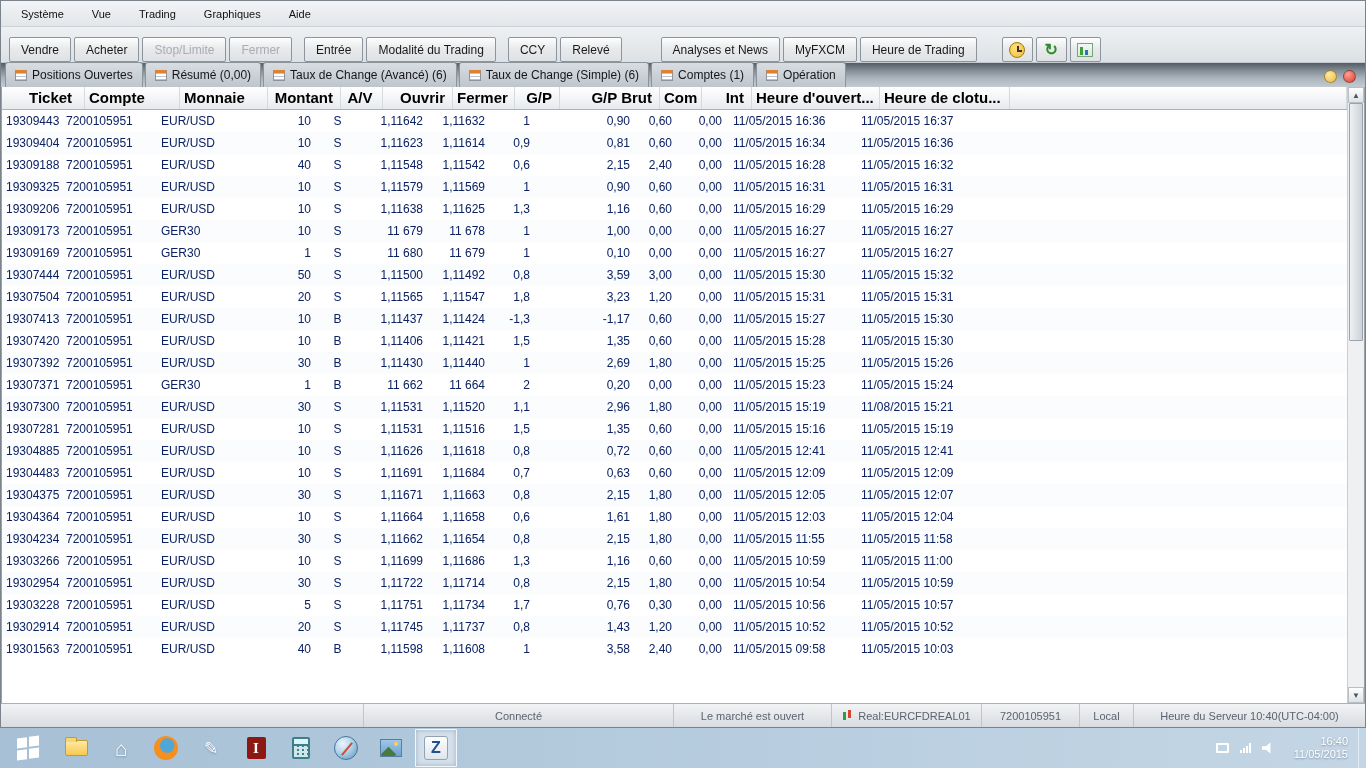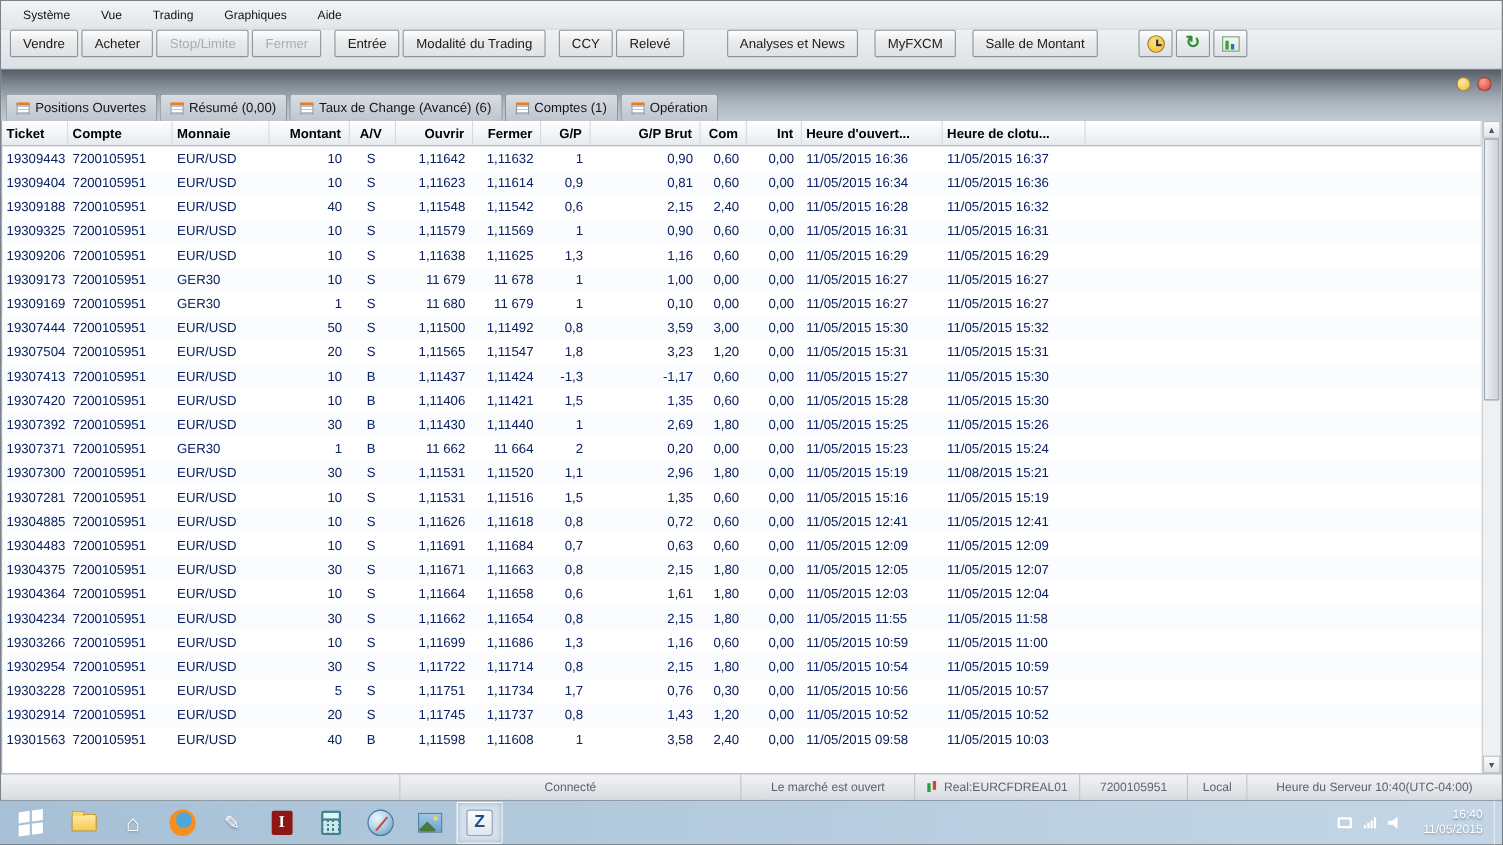--- a/index.html
+++ b/index.html
@@ -17,50 +17,50 @@
   .win-controls { display:flex; gap:6px; }
   .circle { width:13px; height:13px; border-radius:50%; border:1px solid rgba(0,0,0,.35); }
   .circle.green  { background:radial-gradient(circle at 35% 30%, #b8e894, #6db83e); }
   .circle.yellow { background:radial-gradient(circle at 35% 30%, #ffe9a0, #f0b93a); }
   .circle.orange { background:radial-gradient(circle at 35% 30%, #ffd9a0, #eb9a33); }
   .circle.red    { background:radial-gradient(circle at 35% 30%, #ff9f90, #d6402e); }
 
   .menu-bar { height:26px; display:flex; align-items:center; padding:0 6px; background:linear-gradient(180deg,#f2f4f6,#e2e6ea); border-bottom:1px solid #cdd2d7; }
   .menu-item { padding:4px 14px; font-size:11px; color:#101010; cursor:default; }
 
-  .toolbar { height:36px; display:flex; align-items:flex-start; padding:0 8px; background:linear-gradient(180deg,#eef1f3,#dce1e5); border-bottom:1px solid #c3c9cf; }
+  .toolbar { height:36px; display:flex; align-items:flex-end; padding:0 8px; background:linear-gradient(180deg,#eef1f3,#dce1e5); border-bottom:1px solid #c3c9cf; }
   #toolbar-groups { display:flex; align-items:center; }
   .tb-group { display:flex; margin-right:9px; }
   .tb-group .tb-btn { margin-right:3px; }
   .g-services { margin-left:28px; }
-  .g-services .tb-btn { margin-right:16px; margin-left:-1px; }
+  .g-services .tb-btn { margin-right:4px; margin-left:-1px; }
   .g-icons { margin-left:12px; }
   .tb-btn { height:25px; padding:0 11px; font-size:12px; font-family:inherit; color:#1a1a1a; background:linear-gradient(180deg,#fefefe,#e8eaec 45%,#dfe2e5); border:1px solid #8d949c; border-radius:2px; cursor:default; white-space:nowrap; }
   .tb-btn.disabled { color:#a8adb3; }
   .icon-btn { width:31px; padding:0; display:flex; align-items:center; justify-content:center; }
   .ico-clock { width:16px; height:16px; border-radius:50%; background:radial-gradient(circle at 40% 35%,#ffe27a,#f2b93b); border:1px solid #a07b14; position:relative; display:inline-block; }
   .ico-clock::before { content:""; position:absolute; left:7px; top:3px; width:2px; height:5px; background:#333; }
   .ico-clock::after  { content:""; position:absolute; left:7px; top:7px; width:5px; height:2px; background:#333; }
   .ico-sync { color:#2e8b2e; font-size:16px; font-weight:bold; line-height:1; }
   .ico-chart { width:16px; height:14px; position:relative; background:linear-gradient(180deg,#f2f8f2,#d8ecd8); border:1px solid #7aa37a; display:inline-block; }
   .ico-chart::before { content:""; position:absolute; bottom:1px; left:2px; width:3px; height:8px; background:#3d9e3d; }
   .ico-chart::after  { content:""; position:absolute; bottom:1px; left:7px; width:3px; height:5px; background:#2f6fbf; }
 
   
-  .tabstrip { height:47px; background:linear-gradient(180deg,#555b63 0%,#7d8791 28%,#aab3bc 62%,#c3cad1 100%); display:flex; align-items:flex-end; padding:0 4px; position:relative; }
+  .tabstrip { height:24px; background:linear-gradient(180deg,#555b63 0%,#7d8791 28%,#aab3bc 62%,#c3cad1 100%); display:flex; align-items:flex-end; padding:0 4px; position:relative; }
   .tab { height:25px; display:flex; align-items:center; gap:5px; padding:0 9px; margin-right:2px; font-size:12px; color:#15161a; background:linear-gradient(180deg,#d8dde2,#bec5cc); border:1px solid #8b939b; border-bottom:none; border-radius:3px 3px 0 0; white-space:nowrap; cursor:default; }
   .tab.active { background:linear-gradient(180deg,#f5f7f9,#e3e8ec); height:27px; }
   .tab-icon { width:12px; height:11px; background-color:#fff; border:1px solid #8d949c; border-top:3px solid #e0812f; background-image:repeating-linear-gradient(180deg,#b8c4d6 0 1px,transparent 1px 3px); flex:none; }
   .tab-close { color:#c0392b; font-weight:bold; font-size:13px; margin-left:4px; }
   .pane-controls { position:absolute; right:9px; top:7px; display:flex; gap:6px; }
 
   
   .content { flex:1; display:flex; background:#fff; border-left:1px solid #9aa2aa; border-right:1px solid #9aa2aa; overflow:hidden; }
   .table-area { flex:1; display:flex; flex-direction:column; overflow:hidden; }
-  .thead { display:flex; height:23px; flex:none; background:linear-gradient(180deg,#ffffff,#e7eaee); border-bottom:1px solid #aab1b8; font-weight:bold; font-size:12px; color:#000; }
+  .thead { display:flex; height:23px; flex:none; background:linear-gradient(180deg,#ffffff,#e7eaee); border-bottom:1px solid #aab1b8; font-weight:bold; font-size:15px; color:#000;padding-left:23px; }
   .thead .cell { line-height:22px; border-right:1px solid #d5dade; }
   .tbody { flex:1; overflow:hidden; }
   .trow { display:flex; height:22px; font-size:12px; color:#0b2161; }
   .trow:nth-child(even) { background:#fbfcfd; }
   .trow .cell { line-height:22px; }
   .cell { padding:0 7px 0 4px; overflow:hidden; white-space:nowrap; flex:none; }
   .cfill { flex:1; }
   .c0{width:60px}.c1{width:95px}.c2{width:88px}
   .c3{width:73px;text-align:right}.c4{width:42px;text-align:center}
   .c5{width:70px;text-align:right}.c6{width:62px;text-align:right}
@@ -142,21 +142,21 @@
             <button class="tb-btn">Entrée</button>
             <button class="tb-btn">Modalité du Trading</button>
           </div>
           <div class="tb-group g-views">
             <button class="tb-btn">CCY</button>
             <button class="tb-btn">Relevé</button>
           </div>
           <div class="tb-group g-services">
             <button class="tb-btn">Analyses et News</button>
             <button class="tb-btn">MyFXCM</button>
-            <button class="tb-btn">Salle de Montant</button>
+            <button class="tb-btn">Heure de Trading</button>
           </div>
           <div class="tb-group g-icons">
             <button class="tb-btn icon-btn">
               <span class="ico-clock"></span>
             </button>
             <button class="tb-btn icon-btn">
               <span class="ico-sync">↻</span>
             </button>
             <button class="tb-btn icon-btn">
               <span class="ico-chart"></span>
@@ -171,20 +171,24 @@
             <span class="tab-icon"></span>
             <span class="tab-label">Positions Ouvertes</span>
           </div>
           <div class="tab">
             <span class="tab-icon"></span>
             <span class="tab-label">Résumé (0,00)</span>
           </div>
           <div class="tab">
             <span class="tab-icon"></span>
             <span class="tab-label">Taux de Change (Avancé) (6)</span>
+          </div>
+          <div class="tab">
+            <span class="tab-icon"></span>
+            <span class="tab-label">Taux de Change (Simple) (6)</span>
           </div>
           <div class="tab">
             <span class="tab-icon"></span>
             <span class="tab-label">Comptes (1)</span>
           </div>
           <div class="tab">
             <span class="tab-icon"></span>
             <span class="tab-label">Opération</span>
           </div>
         </div>

